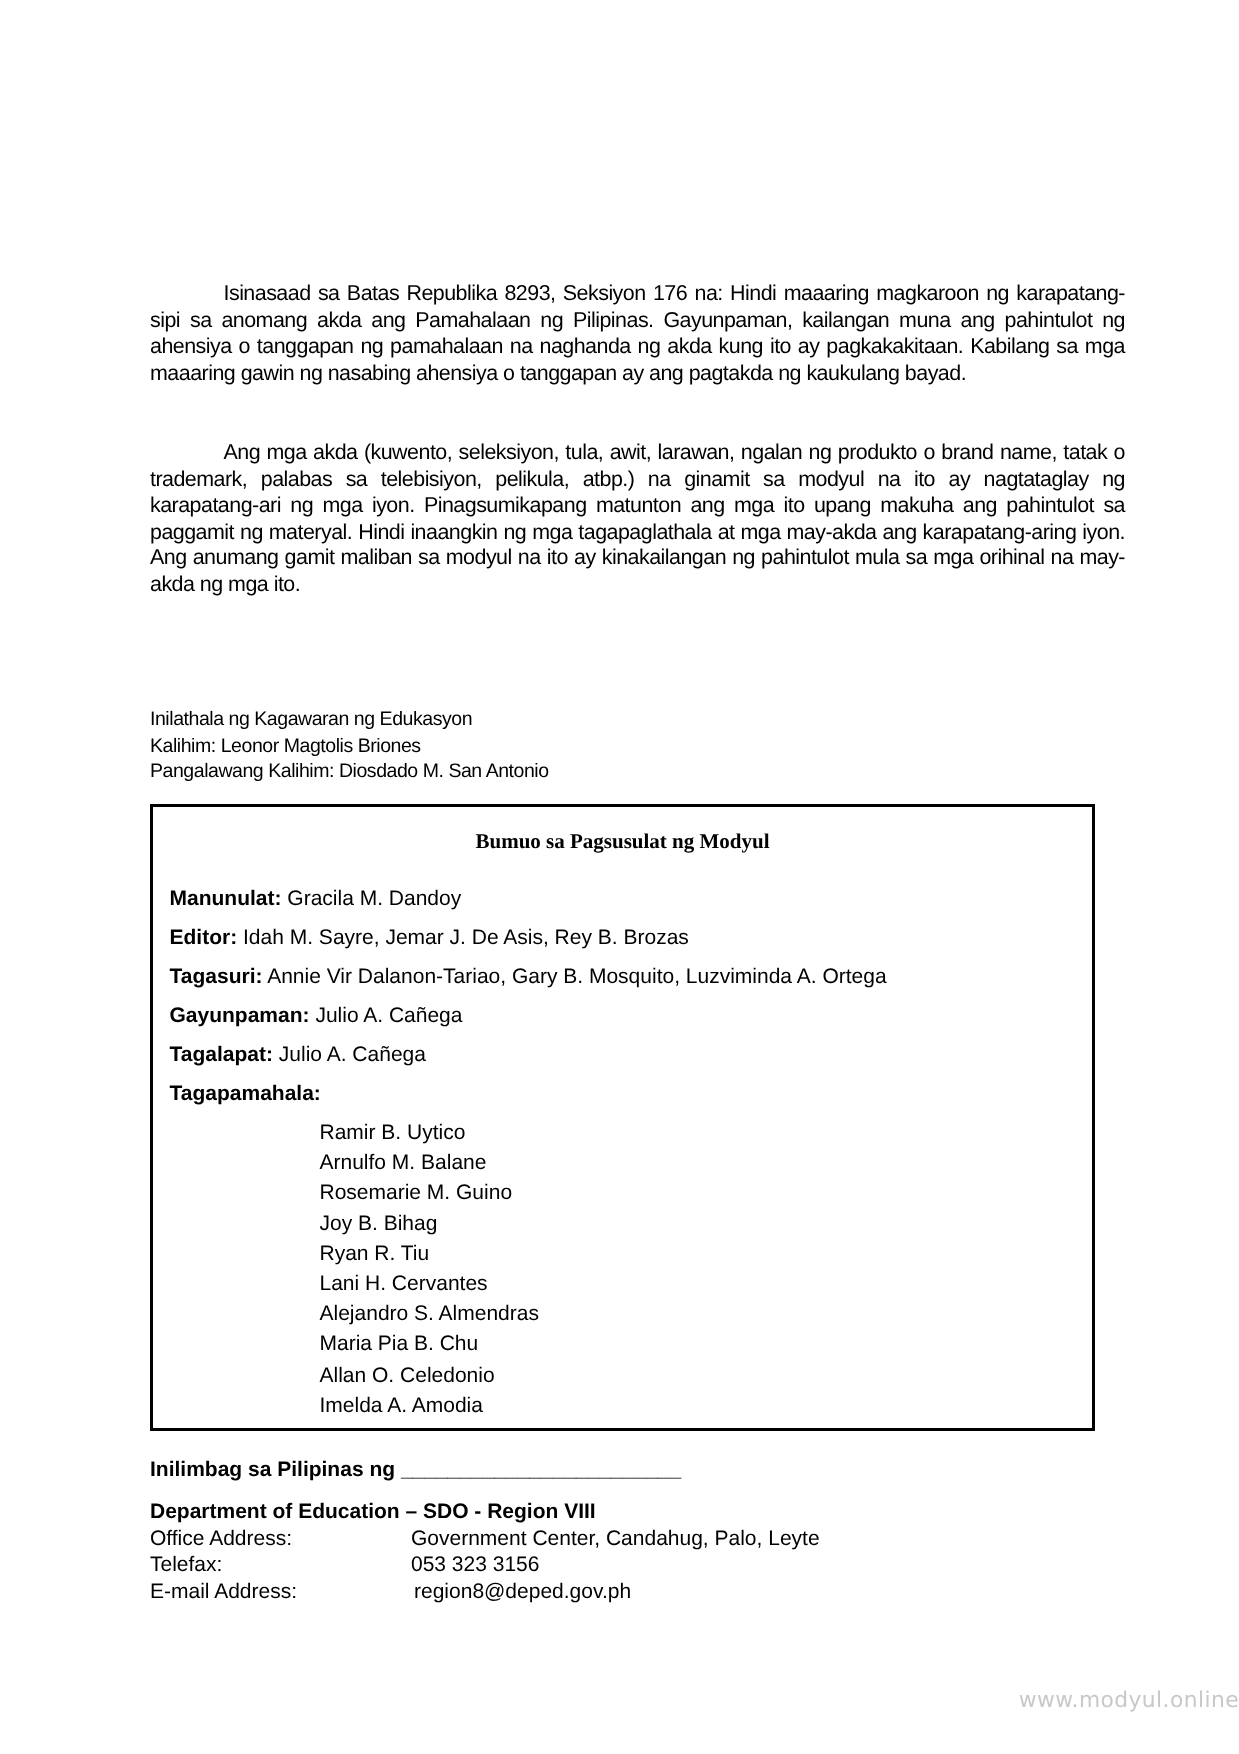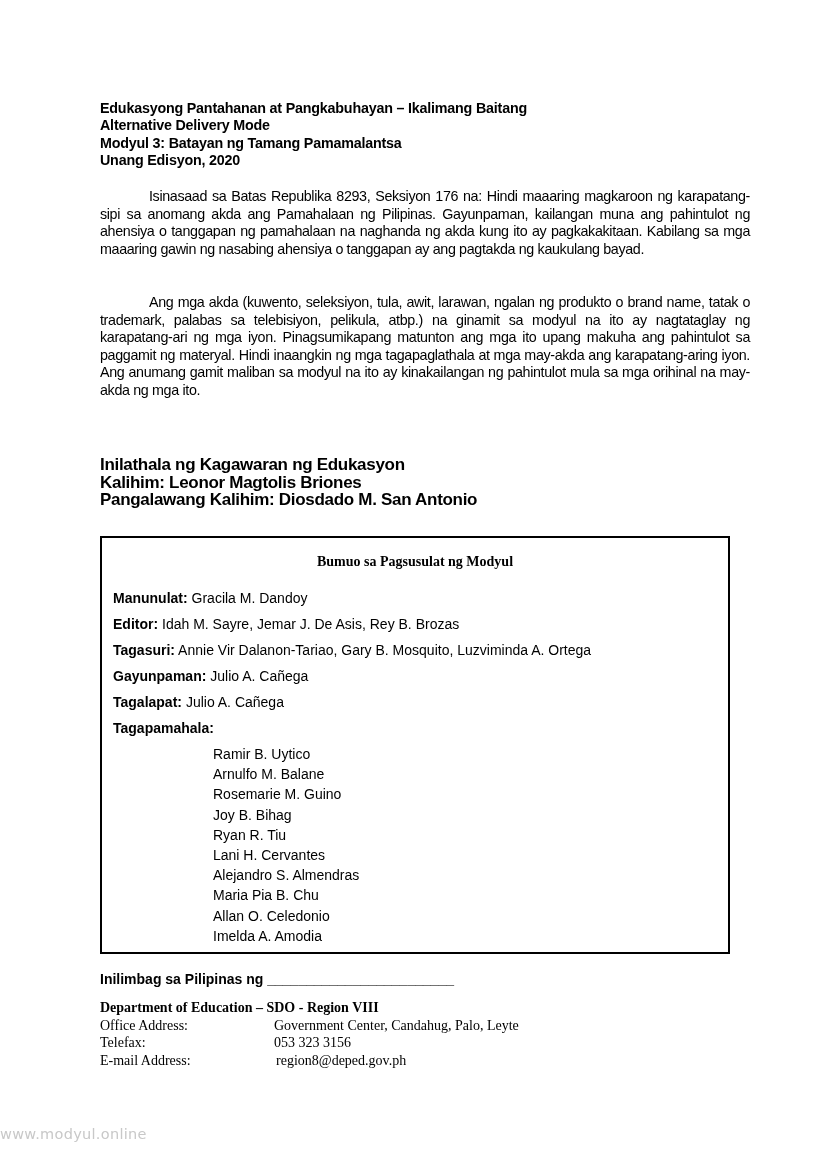--- a/index.html
+++ b/index.html
@@ -5,47 +5,41 @@
   html, body { margin: 0; padding: 0; background: #ffffff; }
   body { width: 826px; height: 1169px; position: relative; overflow: hidden; color: #000; }
   .page { position: absolute; left: 0; top: 0; width: 826px; height: 1169px; }
   .hdr { position: absolute; left: 100px; top: 100px; font-family: "Liberation Sans", sans-serif; font-weight: bold; font-size: 14.3px; line-height: 17.3px; letter-spacing: -0.2px; }
   .hdr div { white-space: nowrap; }
   .para { position: absolute; left: 100px; width: 650px; font-family: "Liberation Sans", sans-serif; font-size: 14.3px; line-height: 17.6px; text-align: justify; letter-spacing: -0.35px; word-spacing: 0px; }
   .para .ind { display: inline-block; width: 49px; }
   #p1 { top: 188px; }
   #p2 { top: 294px; }
   #p3 { top: 417px; }
-  .pub { position: absolute; left: 100px; top: 456px; font-family: "Liberation Sans", sans-serif; font-size: 17px; line-height: 17.6px; letter-spacing: -0.3px; font-weight: bold; }
+  .pub { position: absolute; left: 100px; top: 470px; font-family: "Liberation Sans", sans-serif; font-size: 13px; line-height: 17.6px; letter-spacing: -0.3px; }
   .pub div { white-space: nowrap; }
   .box { position: absolute; left: 100px; top: 536px; width: 626px; height: 414px; border: 2px solid #000; box-sizing: content-box; }
   .box-title { position: absolute; left: 0; right: 0; top: 16px; text-align: center; font-family: Liberation Serif, serif; font-weight: bold; font-size: 14px; }
   .credit { position: absolute; left: 11px; font-family: "Liberation Sans", sans-serif; font-size: 14px; white-space: nowrap; }
   .credit b { font-weight: bold; }
   .mgrs { position: absolute; left: 111px; top: 206px; font-family: Liberation Sans, sans-serif; font-size: 14px; line-height: 20.2px; }
   .mgrs div { white-space: nowrap; }
   .printed { position: absolute; left: 100px; top: 971px; font-family: "Liberation Sans", sans-serif; font-weight: bold; font-size: 14px; white-space: nowrap; }
-  .deped { position: absolute; left: 100px; top: 999px; font-family: Liberation Serif, serif; font-size: 14px; line-height: 17.6px; }
+  .deped { position: absolute; left: 100px; top: 999px; font-family: Liberation Sans, sans-serif; font-size: 14px; line-height: 17.6px; }
   .deped .dtitle { font-weight: bold; white-space: nowrap; }
   .deped .row { display: flex; white-space: nowrap; gap: 24px; }
   .deped .row .k { width: 150px; }
   .deped .row .v.email { padding-left: 2px; }
-  .watermark { position: absolute; left: 0; right: 0; top: 1126px; text-align: left; font-family: "DejaVu Sans", sans-serif; font-size: 14.5px; color: #c8c8c8; letter-spacing: 0.3px; }
+  .watermark { position: absolute; left: 0; right: 0; top: 1126px; text-align: right; font-family: "DejaVu Sans", sans-serif; font-size: 14.5px; color: #c8c8c8; letter-spacing: 0.3px; }
 </style>
 </head>
 <body>
 
 <div class="page">
 
-  <div class="hdr">
-    <div>Edukasyong Pantahanan at Pangkabuhayan – Ikalimang Baitang</div>
-    <div>Alternative Delivery Mode</div>
-    <div>Modyul 3: Batayan ng Tamang Pamamalantsa</div>
-    <div>Unang Edisyon, 2020</div>
-  </div>
 
   <div class="para" id="p1"><span class="ind"></span><span>Isinasaad sa Batas Republika 8293, Seksiyon 176 na: Hindi maaaring magkaroon ng karapatang-sipi sa anomang akda ang Pamahalaan ng Pilipinas. Gayunpaman, kailangan muna ang pahintulot ng ahensiya o tanggapan ng pamahalaan na naghanda ng akda kung ito ay pagkakakitaan. Kabilang sa mga maaaring gawin ng nasabing ahensiya o tanggapan ay ang pagtakda ng kaukulang bayad.</span></div>
 
   <div class="para" id="p2"><span class="ind"></span><span>Ang mga akda (kuwento, seleksiyon, tula, awit, larawan, ngalan ng produkto o brand name, tatak o trademark, palabas sa telebisiyon, pelikula, atbp.) na ginamit sa modyul na ito ay nagtataglay ng karapatang-ari ng mga iyon. Pinagsumikapang matunton ang mga ito upang makuha ang pahintulot sa paggamit ng materyal. Hindi inaangkin ng mga tagapaglathala at mga may-akda ang karapatang-aring iyon. Ang anumang gamit maliban sa modyul na ito ay kinakailangan ng pahintulot mula sa mga orihinal na may-akda ng mga ito.</span></div>
 
 
   <div class="pub">
     <div>Inilathala ng Kagawaran ng Edukasyon</div>
     <div>Kalihim: Leonor Magtolis Briones</div>
     <div>Pangalawang Kalihim: Diosdado M. San Antonio</div>

